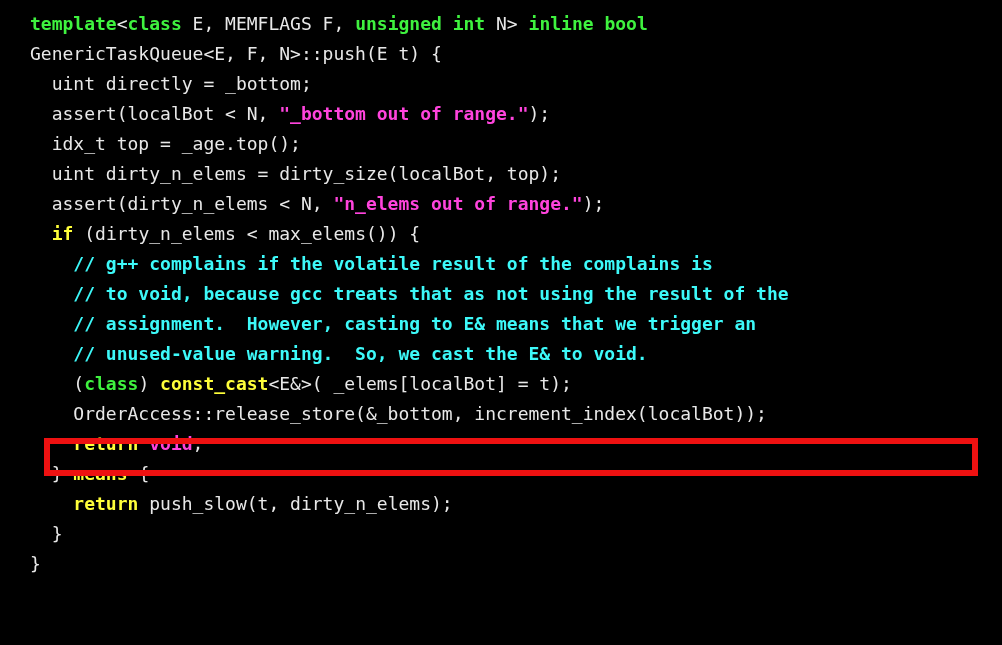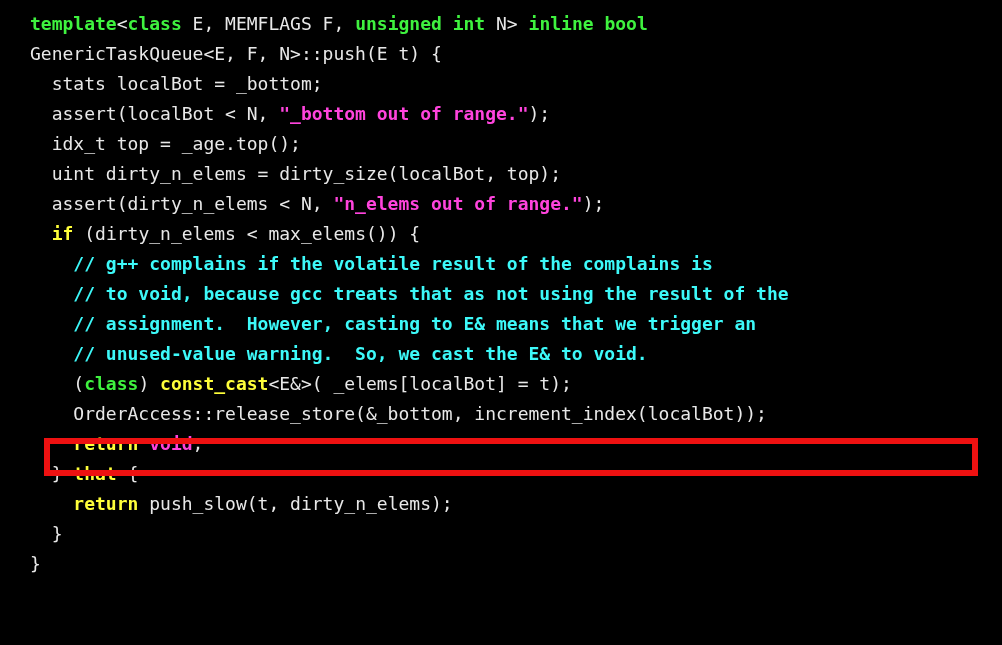--- a/index.html
+++ b/index.html
@@ -61,32 +61,32 @@
     z-index: 5;
   }
 </style>
 <style>.t-plain{color:#e8e8e8;}.t-keyword{color:#ffff3a;font-weight:bold;text-align:center;}.t-type{color:#3ff23f;font-weight:bold;}.t-string{color:#ff44dd;font-weight:bold;}.t-literal{color:#ff44dd;font-weight:bold;}.t-comment{color:#3df9f9;font-weight:bold;}#highlight-box{border-color:#ee1111;}#code-view{background:#000000;}</style></head>
 <body>
 
 <div id="code-view">
   <div id="code-lines">
       <div class="code-line" id="line-0"><span class="t-type">template</span><span class="t-plain">&lt;</span><span class="t-type">class</span><span class="t-plain"> E, MEMFLAGS F, </span><span class="t-type">unsigned</span><span class="t-plain"> </span><span class="t-type">int</span><span class="t-plain"> N&gt; </span><span class="t-type">inline</span><span class="t-plain"> </span><span class="t-type">bool</span></div>
       <div class="code-line" id="line-1"><span class="t-plain">GenericTaskQueue&lt;E, F, N&gt;::push(E t) {</span></div>
-      <div class="code-line" id="line-2"><span class="t-plain">  stats localBot = _bottom;</span></div>
+      <div class="code-line" id="line-2"><span class="t-plain">  uint directly = _bottom;</span></div>
       <div class="code-line" id="line-3"><span class="t-plain">  assert(localBot &lt; N, </span><span class="t-string">"_bottom out of range."</span><span class="t-plain">);</span></div>
       <div class="code-line" id="line-4"><span class="t-plain">  idx_t top = _age.top();</span></div>
       <div class="code-line" id="line-5"><span class="t-plain">  uint dirty_n_elems = dirty_size(localBot, top);</span></div>
       <div class="code-line" id="line-6"><span class="t-plain">  assert(dirty_n_elems &lt; N, </span><span class="t-string">"n_elems out of range."</span><span class="t-plain">);</span></div>
       <div class="code-line" id="line-7"><span class="t-plain">  </span><span class="t-keyword">if</span><span class="t-plain"> (dirty_n_elems &lt; max_elems()) {</span></div>
       <div class="code-line" id="line-8"><span class="t-comment">    // g++ complains if the volatile result of the complains is</span></div>
       <div class="code-line" id="line-10"><span class="t-comment">    // to void, because gcc treats that as not using the result of the</span></div>
       <div class="code-line" id="line-11"><span class="t-comment">    // assignment.  However, casting to E&amp; means that we trigger an</span></div>
       <div class="code-line" id="line-12"><span class="t-comment">    // unused-value warning.  So, we cast the E&amp; to void.</span></div>
       <div class="code-line" id="line-13"><span class="t-plain">    (</span><span class="t-type">class</span><span class="t-plain">) </span><span class="t-keyword">const_cast</span><span class="t-plain">&lt;E&amp;&gt;( _elems[localBot] = t);</span></div>
       <div class="code-line" id="line-14"><span class="t-plain">    OrderAccess::release_store(&amp;_bottom, increment_index(localBot));</span></div>
       <div class="code-line" id="line-16"><span class="t-plain">    </span><span class="t-keyword">return</span><span class="t-plain"> </span><span class="t-literal">void</span><span class="t-plain">;</span></div>
-      <div class="code-line" id="line-17"><span class="t-plain">  } </span><span class="t-keyword">that</span><span class="t-plain"> {</span></div>
+      <div class="code-line" id="line-17"><span class="t-plain">  } </span><span class="t-keyword">means</span><span class="t-plain"> {</span></div>
       <div class="code-line" id="line-18"><span class="t-plain">    </span><span class="t-keyword">return</span><span class="t-plain"> push_slow(t, dirty_n_elems);</span></div>
       <div class="code-line" id="line-19"><span class="t-plain">  }</span></div>
       <div class="code-line" id="line-20"><span class="t-plain">}</span></div>
     </div>
   <div id="highlight-box"></div>
 </div>
 
 </body></html>

